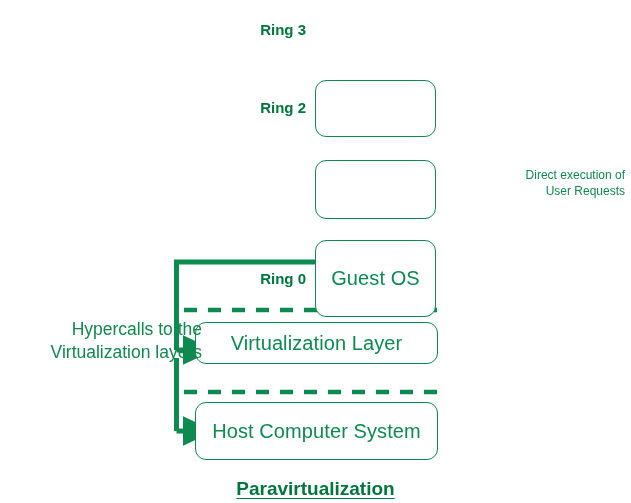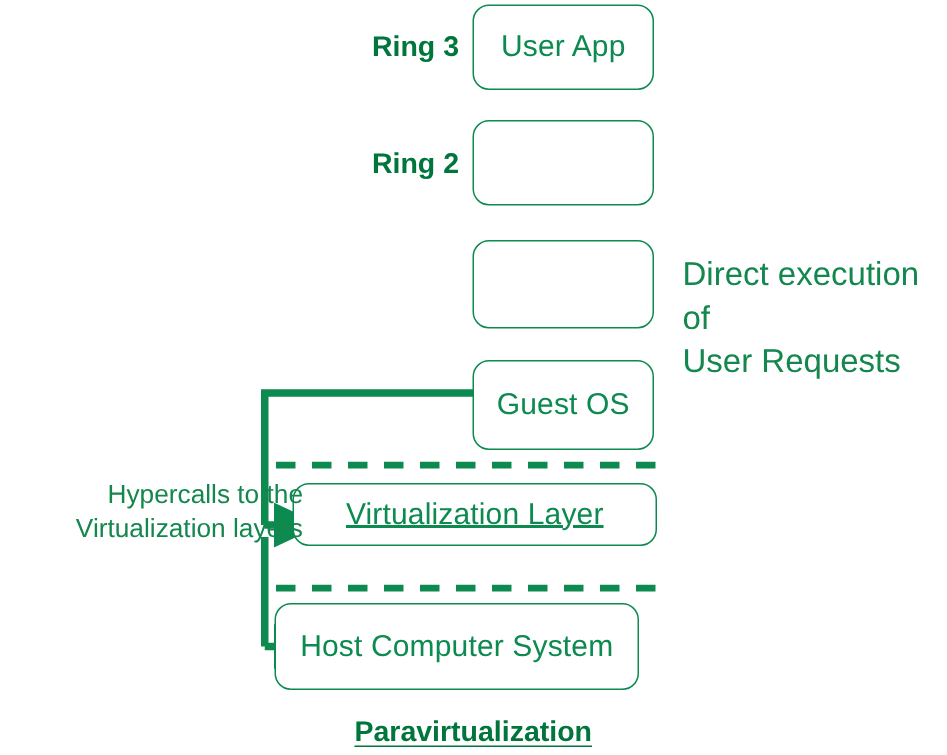--- a/index.html
+++ b/index.html
@@ -34,32 +34,32 @@
     align-items: center;
     justify-content: center;
     color: #0d8a4f;
     font-size: 20px;
     font-family: "Liberation Sans", sans-serif;
     letter-spacing: 0.1px;
   }
   .ring-label {
     position: absolute;
     color: #00763c;
-    font-size: 19px;
+    font-size: 15px;
     font-weight: bold;
     font-family: "Liberation Sans", sans-serif;
     text-align: right;
     white-space: nowrap;
   }
   .side-note {
     position: absolute;
     color: #13874d;
-    font-size: 22px;
+    font-size: 12px;
     font-family: "Liberation Sans", sans-serif;
-    text-align: left;
+    text-align: right;
     line-height: 1.32;
     white-space: pre-line;
   }
   .note-left {
     position: absolute;
     color: #13874d;
     font-size: 17.5px;
     font-family: "Liberation Sans", sans-serif;
     text-align: right;
     line-height: 1.32;
@@ -97,32 +97,32 @@
     <path d="M 176.5 358 L 176.5 431" fill="none" stroke="#0d8a4f" stroke-width="5" stroke-linecap="butt"></path>
 
     <line x1="176.5" y1="431" x2="188" y2="431" stroke="#0d8a4f" stroke-width="5" marker-end="url(#arrowhead)"></line>
 
     <line x1="184" y1="310" x2="438" y2="310" stroke="#0d8a4f" stroke-width="4.5" stroke-dasharray="13 11"></line>
 
     <line x1="184" y1="392" x2="438" y2="392" stroke="#0d8a4f" stroke-width="4.5" stroke-dasharray="13 11"></line>
   </svg>
 
   <div class="ring-label" style="right:325px; top:21px;">Ring 3</div>
-  <div class="ring-box" style="left:315px; top:3px; width:121px; height:57px;">User App</div>
 
   <div class="ring-label" style="right:325px; top:99px;">Ring 2</div>
   <div class="ring-box" style="left:315px; top:80px; width:121px; height:57px;"></div>
 
   <div class="ring-box" style="left:315px; top:160px; width:121px; height:59px;"></div>
 
-  <div class="ring-box" style="left:315px; top:240px; width:121px; height:60px;">Guest OS</div>
+  <div class="ring-label" style="right:325px; top:270px;">Ring 0</div>
+  <div class="ring-box" style="left:315px; top:240px; width:121px; height:77px;">Guest OS</div>
 
-  <div class="ring-box" style="left:195px; top:322px; width:243px; height:42px;text-decoration:underline;">Virtualization Layer</div>
+  <div class="ring-box" style="left:195px; top:322px; width:243px; height:42px;">Virtualization Layer</div>
 
-  <div class="ring-box" style="left:183px; top:402px; width:243px; height:58px;">Host Computer System</div>
+  <div class="ring-box" style="left:195px; top:402px; width:243px; height:58px;">Host Computer System</div>
 
   <div class="side-note" style="left:455px; top:168px; width:170px;">Direct execution of
 User Requests</div>
 
   <div class="note-left" style="left:0px; top:318px; width:170px;">Hypercalls to the
 Virtualization layers</div>
 
   <div class="caption" style="left:0px; right:0px; top:478px; width:631px;">Paravirtualization</div>
 
 </div>

